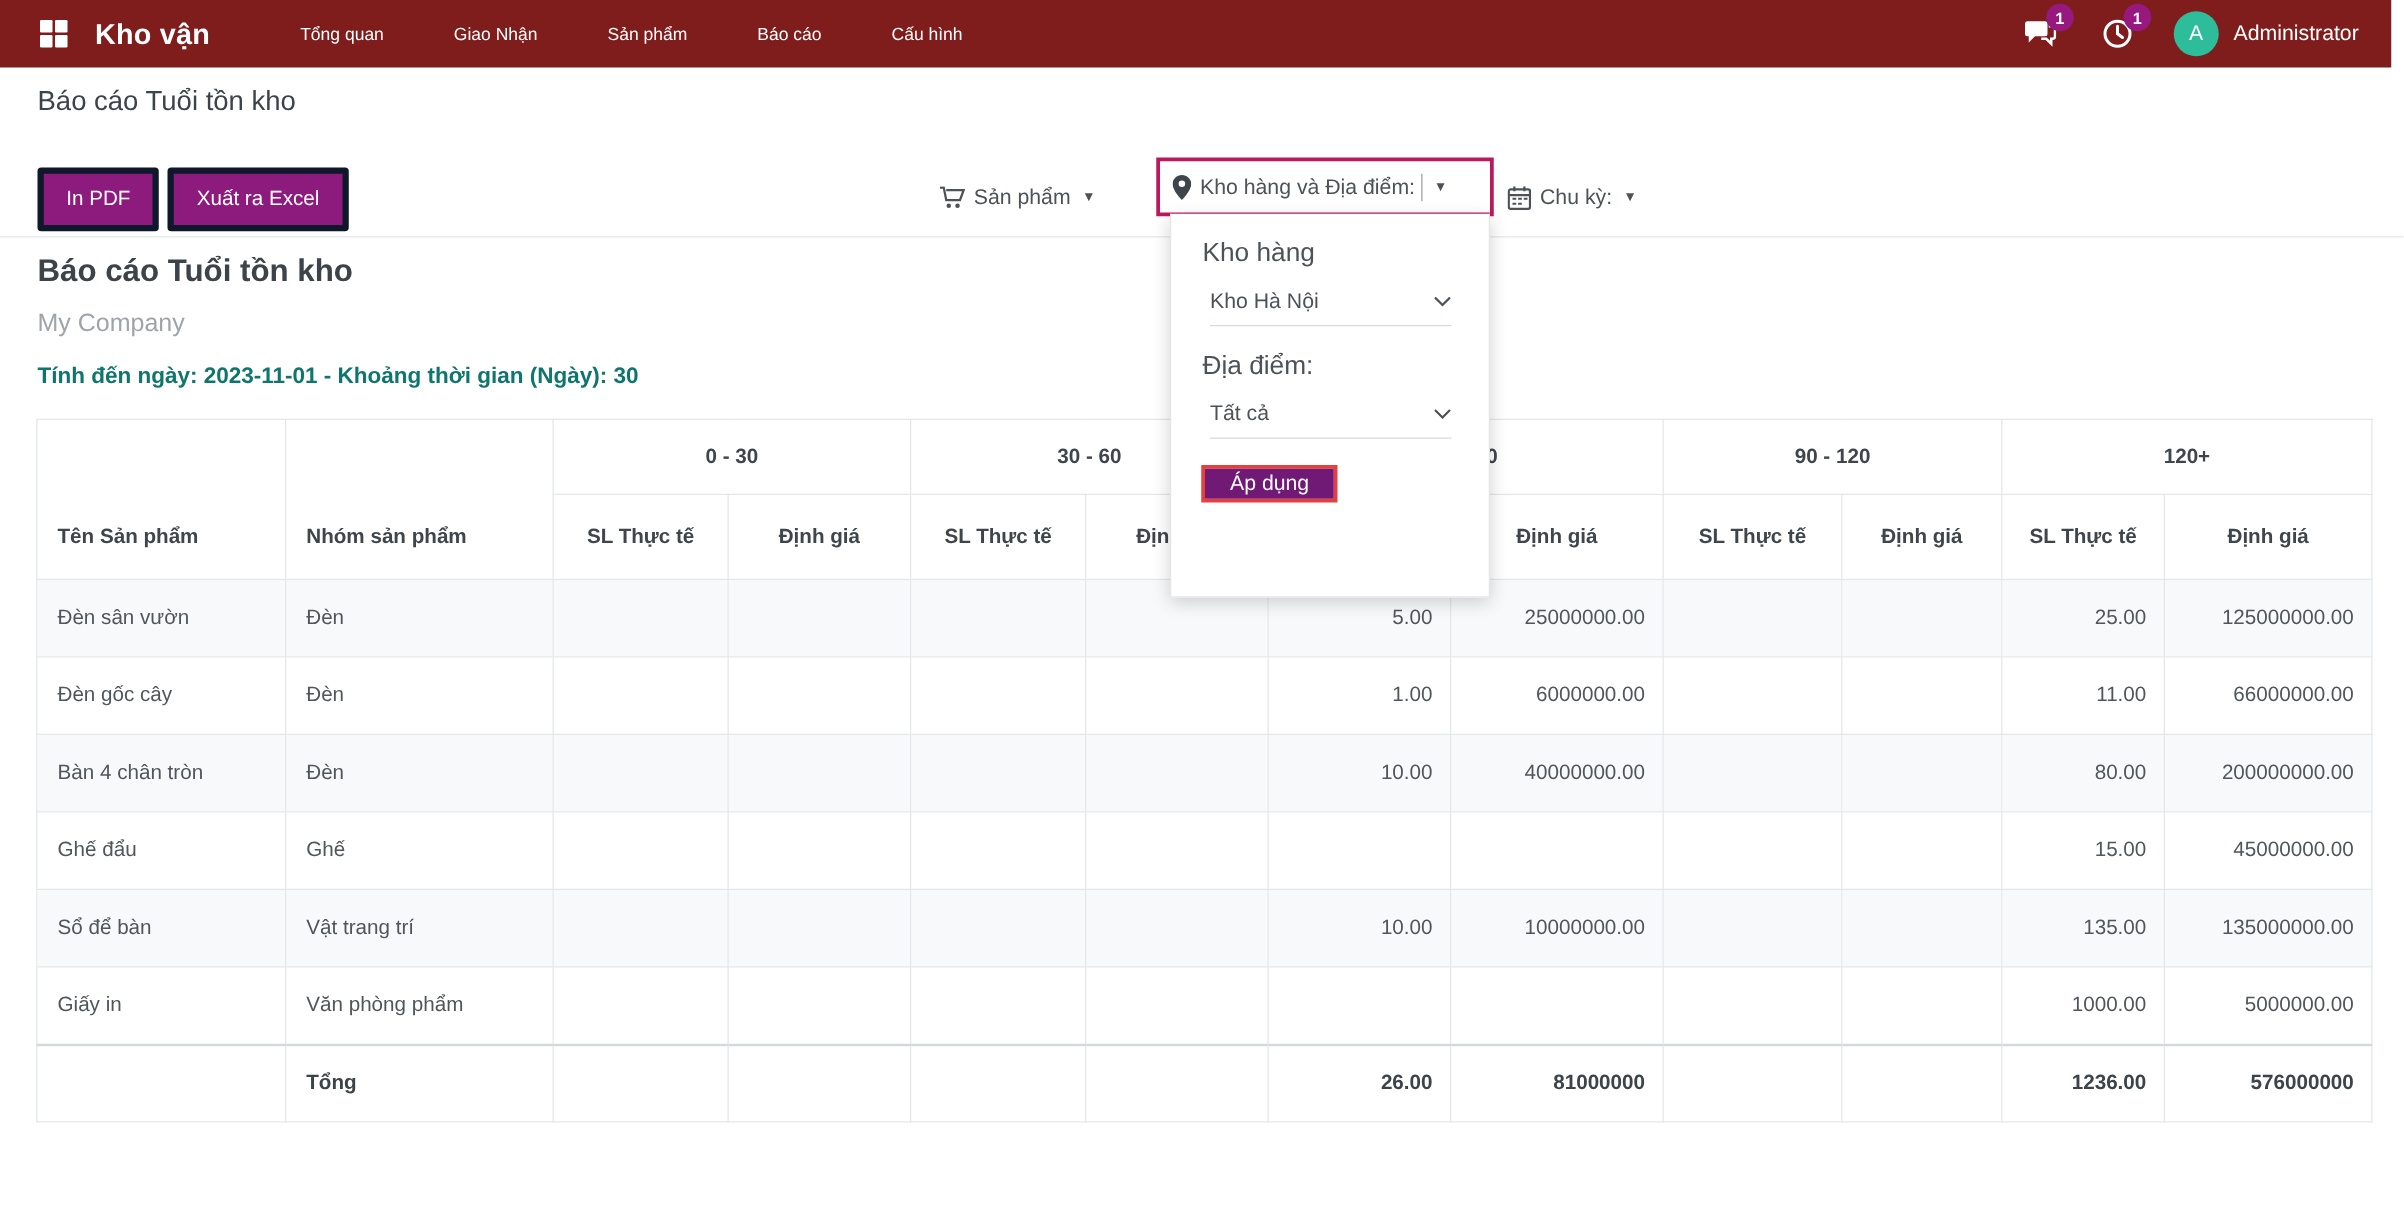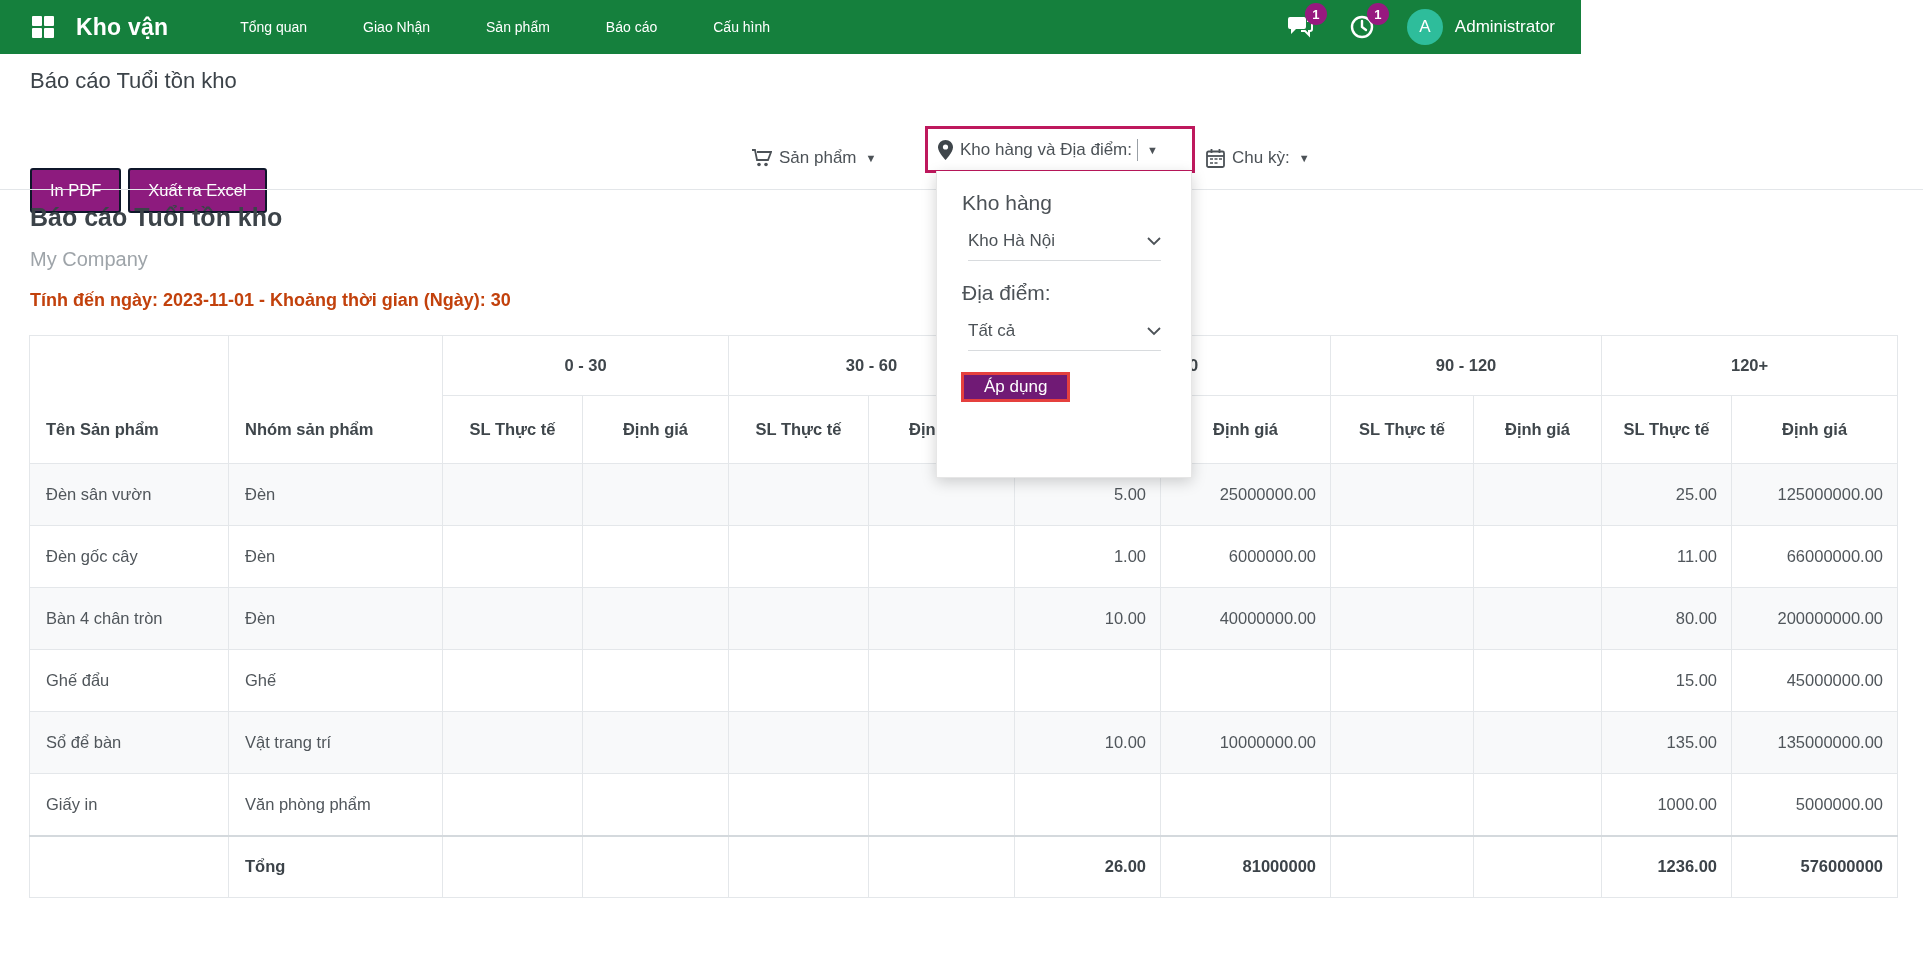--- a/index.html
+++ b/index.html
@@ -1,43 +1,43 @@
 <!DOCTYPE html>
 <html><head>
 <meta charset="utf-8">
 <style>
   * { margin:0; padding:0; box-sizing:border-box; }
   html,body { width:1923px; height:971px; background:#fff; overflow:hidden;
               font-family:"Liberation Sans", sans-serif; color:#4c5257; }
   .page { position:relative; width:1923px; height:971px; }
 
   
-  .navbar { position:absolute; top:0; left:0; width:1581px; height:54px;
-            background:#15803d; display:flex; align-items:center; color:#fff; }
+  .navbar { position:absolute; top:0; left:0; width:1913px; height:54px;
+            background:#7f1d1d; display:flex; align-items:center; color:#fff; }
   .apps-icon { width:22px; height:22px; margin-left:32px; display:grid;
                grid-template-columns:10px 10px; grid-template-rows:10px 10px; gap:2px; cursor:pointer; }
   .apps-icon span { background:#fff; border-radius:1px; }
   .brand { font-size:23px; font-weight:700; margin-left:22px; letter-spacing:.2px; cursor:pointer; }
   .nav-menu { display:flex; margin-left:48px; gap:8px; }
   .nav-item { font-size:14px; padding:16px 24px; cursor:pointer; white-space:nowrap; }
   .nav-right { margin-left:auto; display:flex; align-items:center; margin-right:26px; }
   .icon-btn { position:relative; width:34px; height:34px; margin-right:28px; cursor:pointer;
               display:flex; align-items:center; justify-content:center; }
   .badge { position:absolute; top:-7px; right:-10px; min-width:22px; height:22px; border-radius:11px;
            background:#97197f; color:#fff; font-size:13px; font-weight:700;
            display:flex; align-items:center; justify-content:center; padding:0 6px; }
   .avatar { width:36px; height:36px; border-radius:50%; background:#2ebd9b; color:#fff;
             font-size:17px; display:flex; align-items:center; justify-content:center; margin-right:12px; }
   .user-name { font-size:17px; cursor:pointer; }
 
   
   .page-title { position:absolute; left:30px; top:68px; font-size:22px; color:#3c4349; }
-  .btn-purple { background:#8d1b7e; color:#fff; border:2px solid #0f172a; font-size:16.5px;
+  .btn-purple { background:#8d1b7e; color:#fff; border:5px solid #0f172a; font-size:16.5px;
                 padding:11px 18px; border-radius:3px; cursor:pointer;
-                font-family:"Liberation Sans", sans-serif;margin-top:34px; }
+                font-family:"Liberation Sans", sans-serif; }
   .action-buttons { position:absolute; left:30px; top:134px; display:flex; gap:7px; }
   .header-divider { position:absolute; top:189px; left:0; width:1923px; border-top:1px solid #e3e6e9; }
 
   
   .filter-ctrl { position:absolute; top:136px; height:44px; display:flex; align-items:center;
                  font-size:17px; color:#4c5257; cursor:pointer; white-space:nowrap; }
   .filter-ctrl svg { margin-right:7px; }
   .caret-down { font-size:11px; color:#4c5257; margin-left:9px; }
   .ctrl-product { left:752px; }
   .ctrl-period  { left:1206px; }
@@ -53,21 +53,21 @@
   .dd-select { display:flex; align-items:center; justify-content:space-between;
                margin:16px 30px 0 31px; padding-bottom:9px; border-bottom:1px solid #d8dbde;
                font-size:17px; color:#4c5257; cursor:pointer; }
   .apply-wrap { margin:21px 0 0 24px; display:inline-block; border:3px solid #e5403e; }
   .apply-btn { background:#701a75; color:#fff; border:none; font-size:17px; padding:2px 20px;
                cursor:pointer; font-family:"Liberation Sans", sans-serif; }
 
   
   .report-title { position:absolute; left:30px; top:203px; font-size:25px; font-weight:700; color:#3c4349; }
   .report-company { position:absolute; left:30px; top:248px; font-size:20px; color:#9ea4a9; }
-  .report-meta { position:absolute; left:30px; top:290px; font-size:18px; font-weight:700; color:#c2410c; }
+  .report-meta { position:absolute; left:30px; top:290px; font-size:18px; font-weight:700; color:#0f766e; }
 
   
   .tbl-wrap { position:absolute; left:29px; top:335px; width:1868px; }
   table { width:100%; border-collapse:collapse; table-layout:fixed; background:#fff; }
   th, td { border:1px solid #e4e7ea; font-size:16.5px; color:#50565b; overflow:hidden; white-space:nowrap; }
   th { color:#3f464b; font-weight:700; }
   .th-group { height:60px; text-align:center; }
   .th-sub { height:68px; text-align:center; }
   .th-fixed { vertical-align:bottom; text-align:left; padding:0 0 24px 16px; }
   td { height:62px; }

